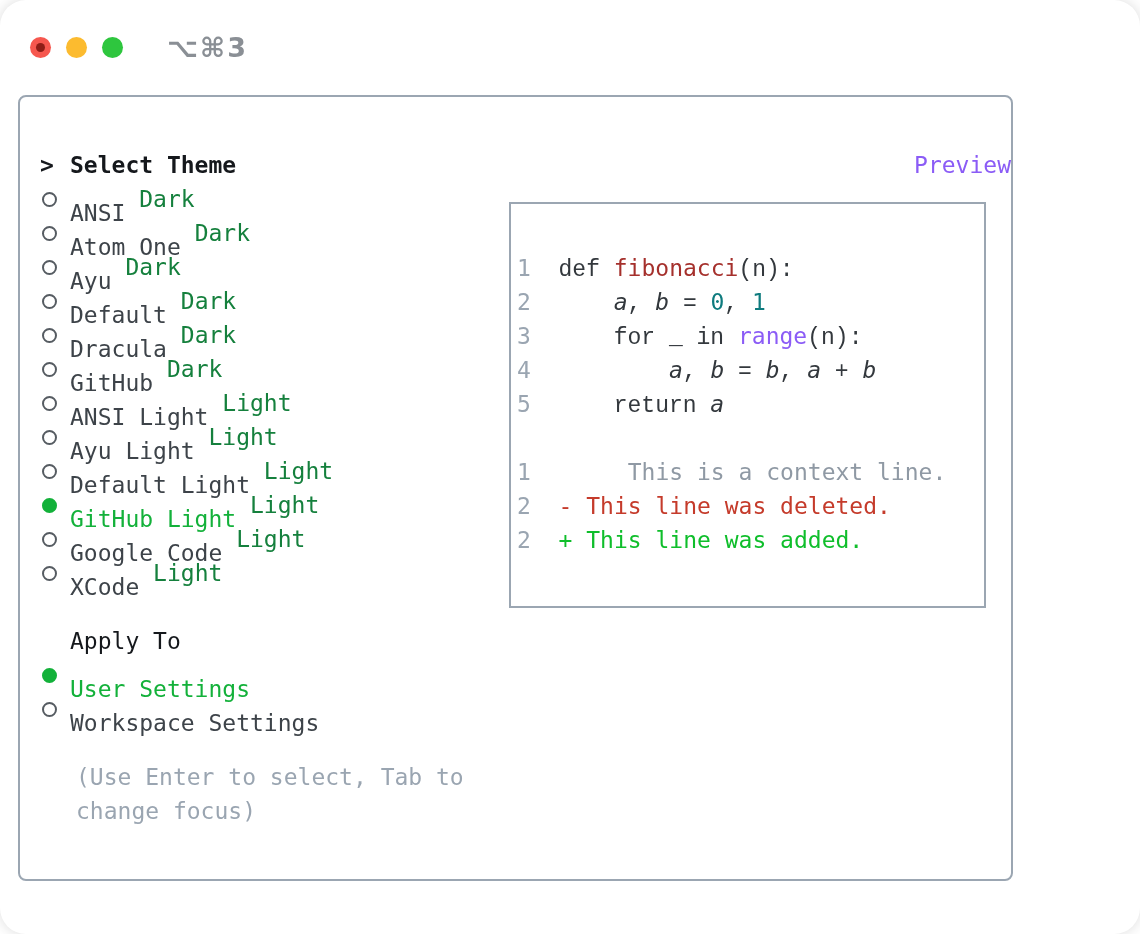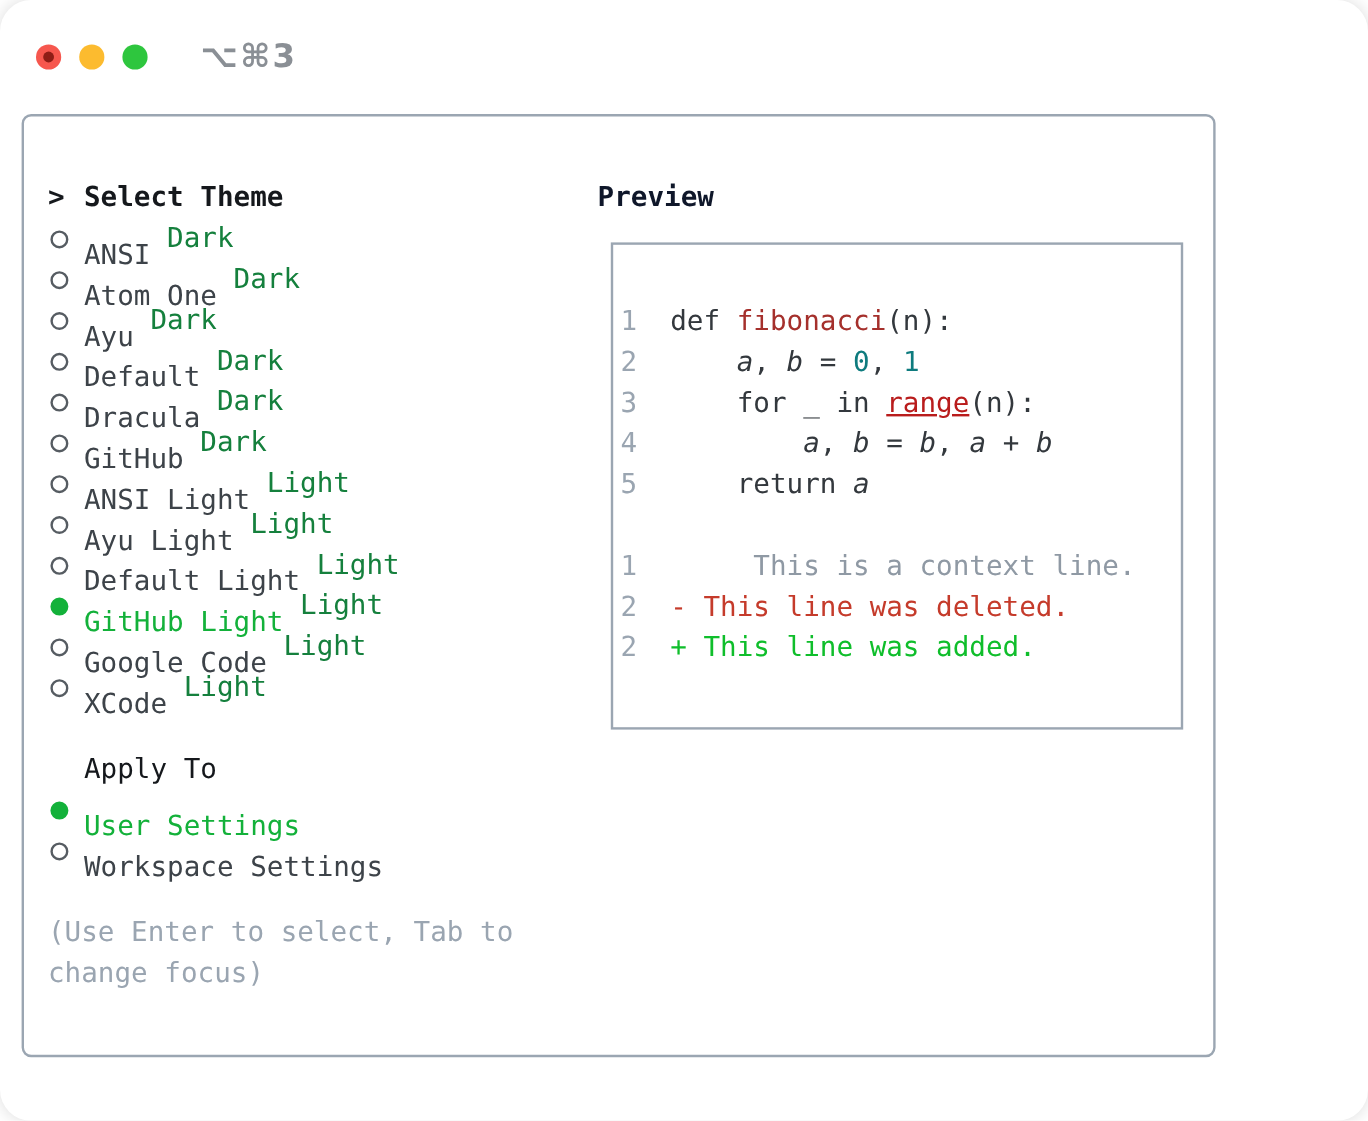--- a/index.html
+++ b/index.html
@@ -43,35 +43,35 @@
   .prompt { font-weight: bold; color: #16191d; }
   .list-header { font-weight: bold; color: #15181c; }
   .apply-header { color: #15181c; }
   .bullet { width: 15px; height: 15px; border-radius: 50%; border: 2px solid #565c62; box-sizing: border-box; margin-left: 2px; }
   .row.selected .bullet { background: var(--sel-green); border-color: var(--sel-green); }
   .item-name { color: #3d4349; margin-top: 28px; }
   .row.selected .item-name { color: var(--sel-green); }
   .item-variant { color: #15803d; margin-left: 1ch; }
   .section-gap { height: 34px; }
   .help { color: #9aa5b1; }
-  .help div { height: 34px; }
+  .help div { height: 34px; margin-left: 36px; }
   
-  .preview-header { height: 34px; line-height: 34px; font-weight: bold; color: #0f172a; }
+  .preview-header { height: 34px; line-height: 34px; font-weight: normal; color: #8b5cf6; text-align: right; }
   .preview-box {
     box-sizing: border-box; margin: 20px 0 0 11px;
     width: 477px; height: 406px;
     border: 2px solid #9ba6b2; background: #ffffff;
     padding: 47px 0 0 6px;
   }
   .code-row { display: flex; height: 34px; line-height: 34px; white-space: pre; }
   .ln { flex: 0 0 3ch; color: #9aa5b1; }
-  .tk-plain   { color: #33383d; }
+  .tk-plain   { color: #33383d; font-family: Liberation Mono, monospace; }
   .tk-func    { color: #a5302c; }
   .tk-num     { color: #0e7b7e; }
-  .tk-builtin { color: #b91c1c; text-decoration: underline; }
+  .tk-builtin { color: #8b5cf6; }
   .tk-var     { color: #33383d; font-style: italic; }
   .tk-context { color: #8f99a4; }
   .tk-deleted { color: #c53b2b; }
   .tk-added   { color: #0fbe2b; }
 </style>
 </head>
 <body>
 
 <div class="window">
   <div class="titlebar">

